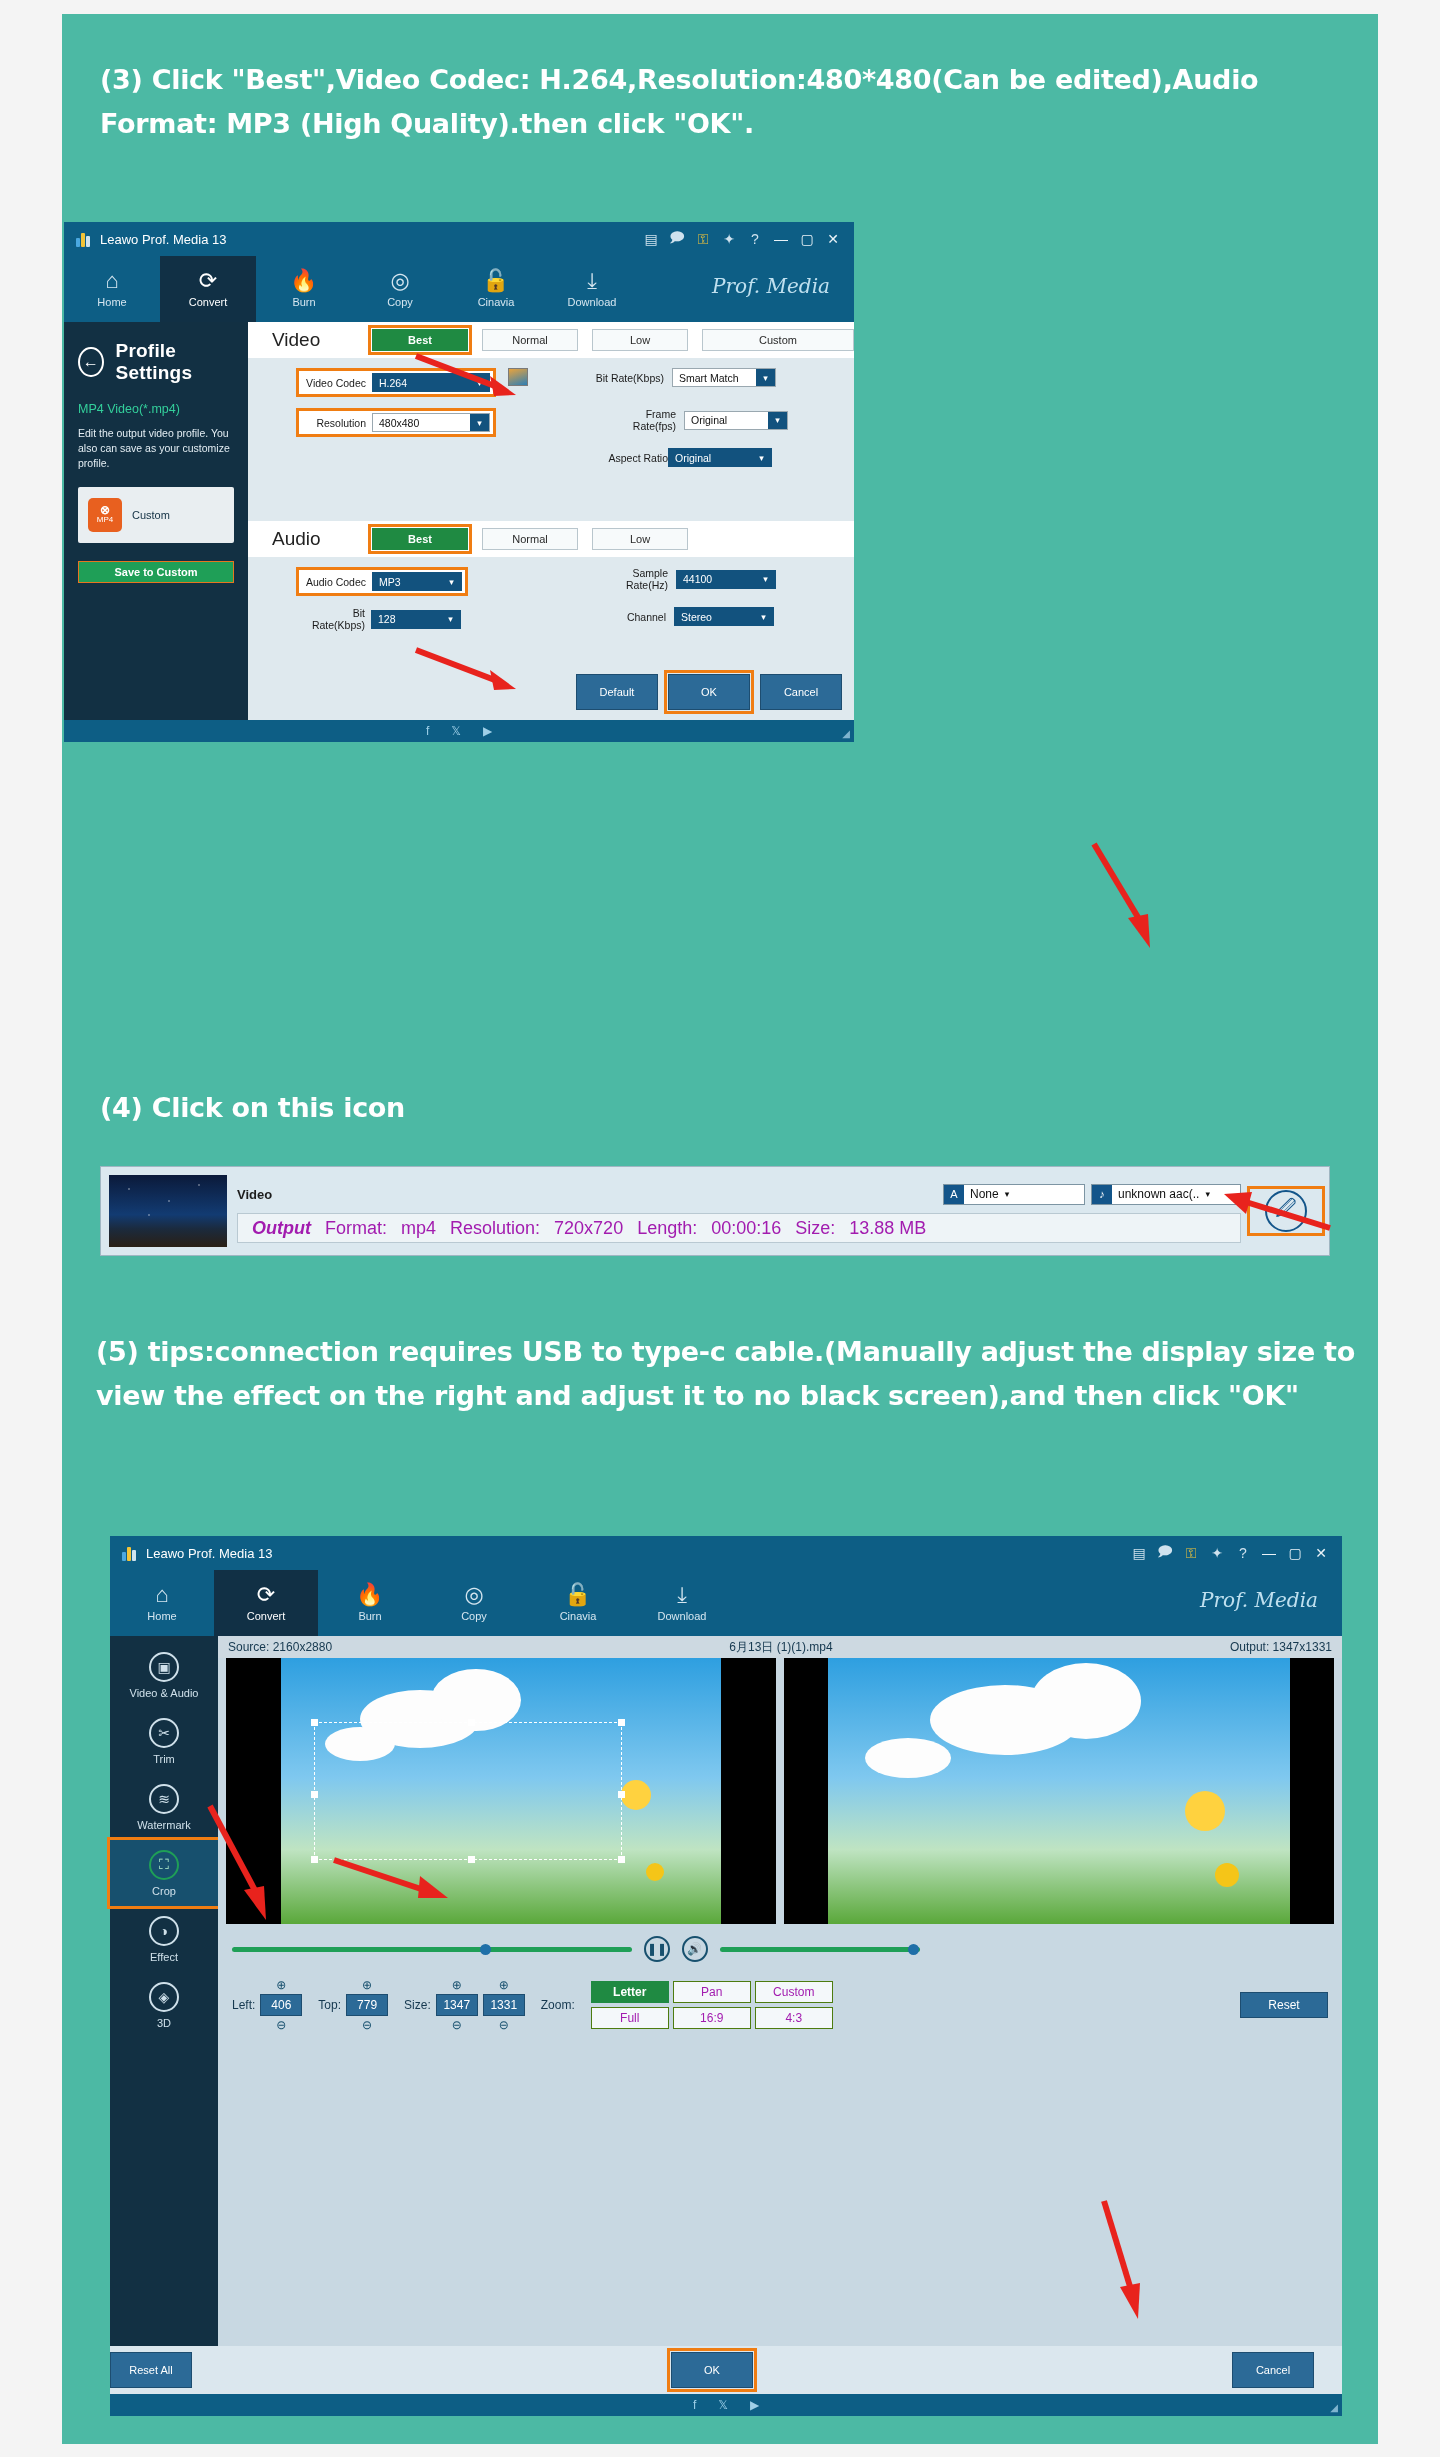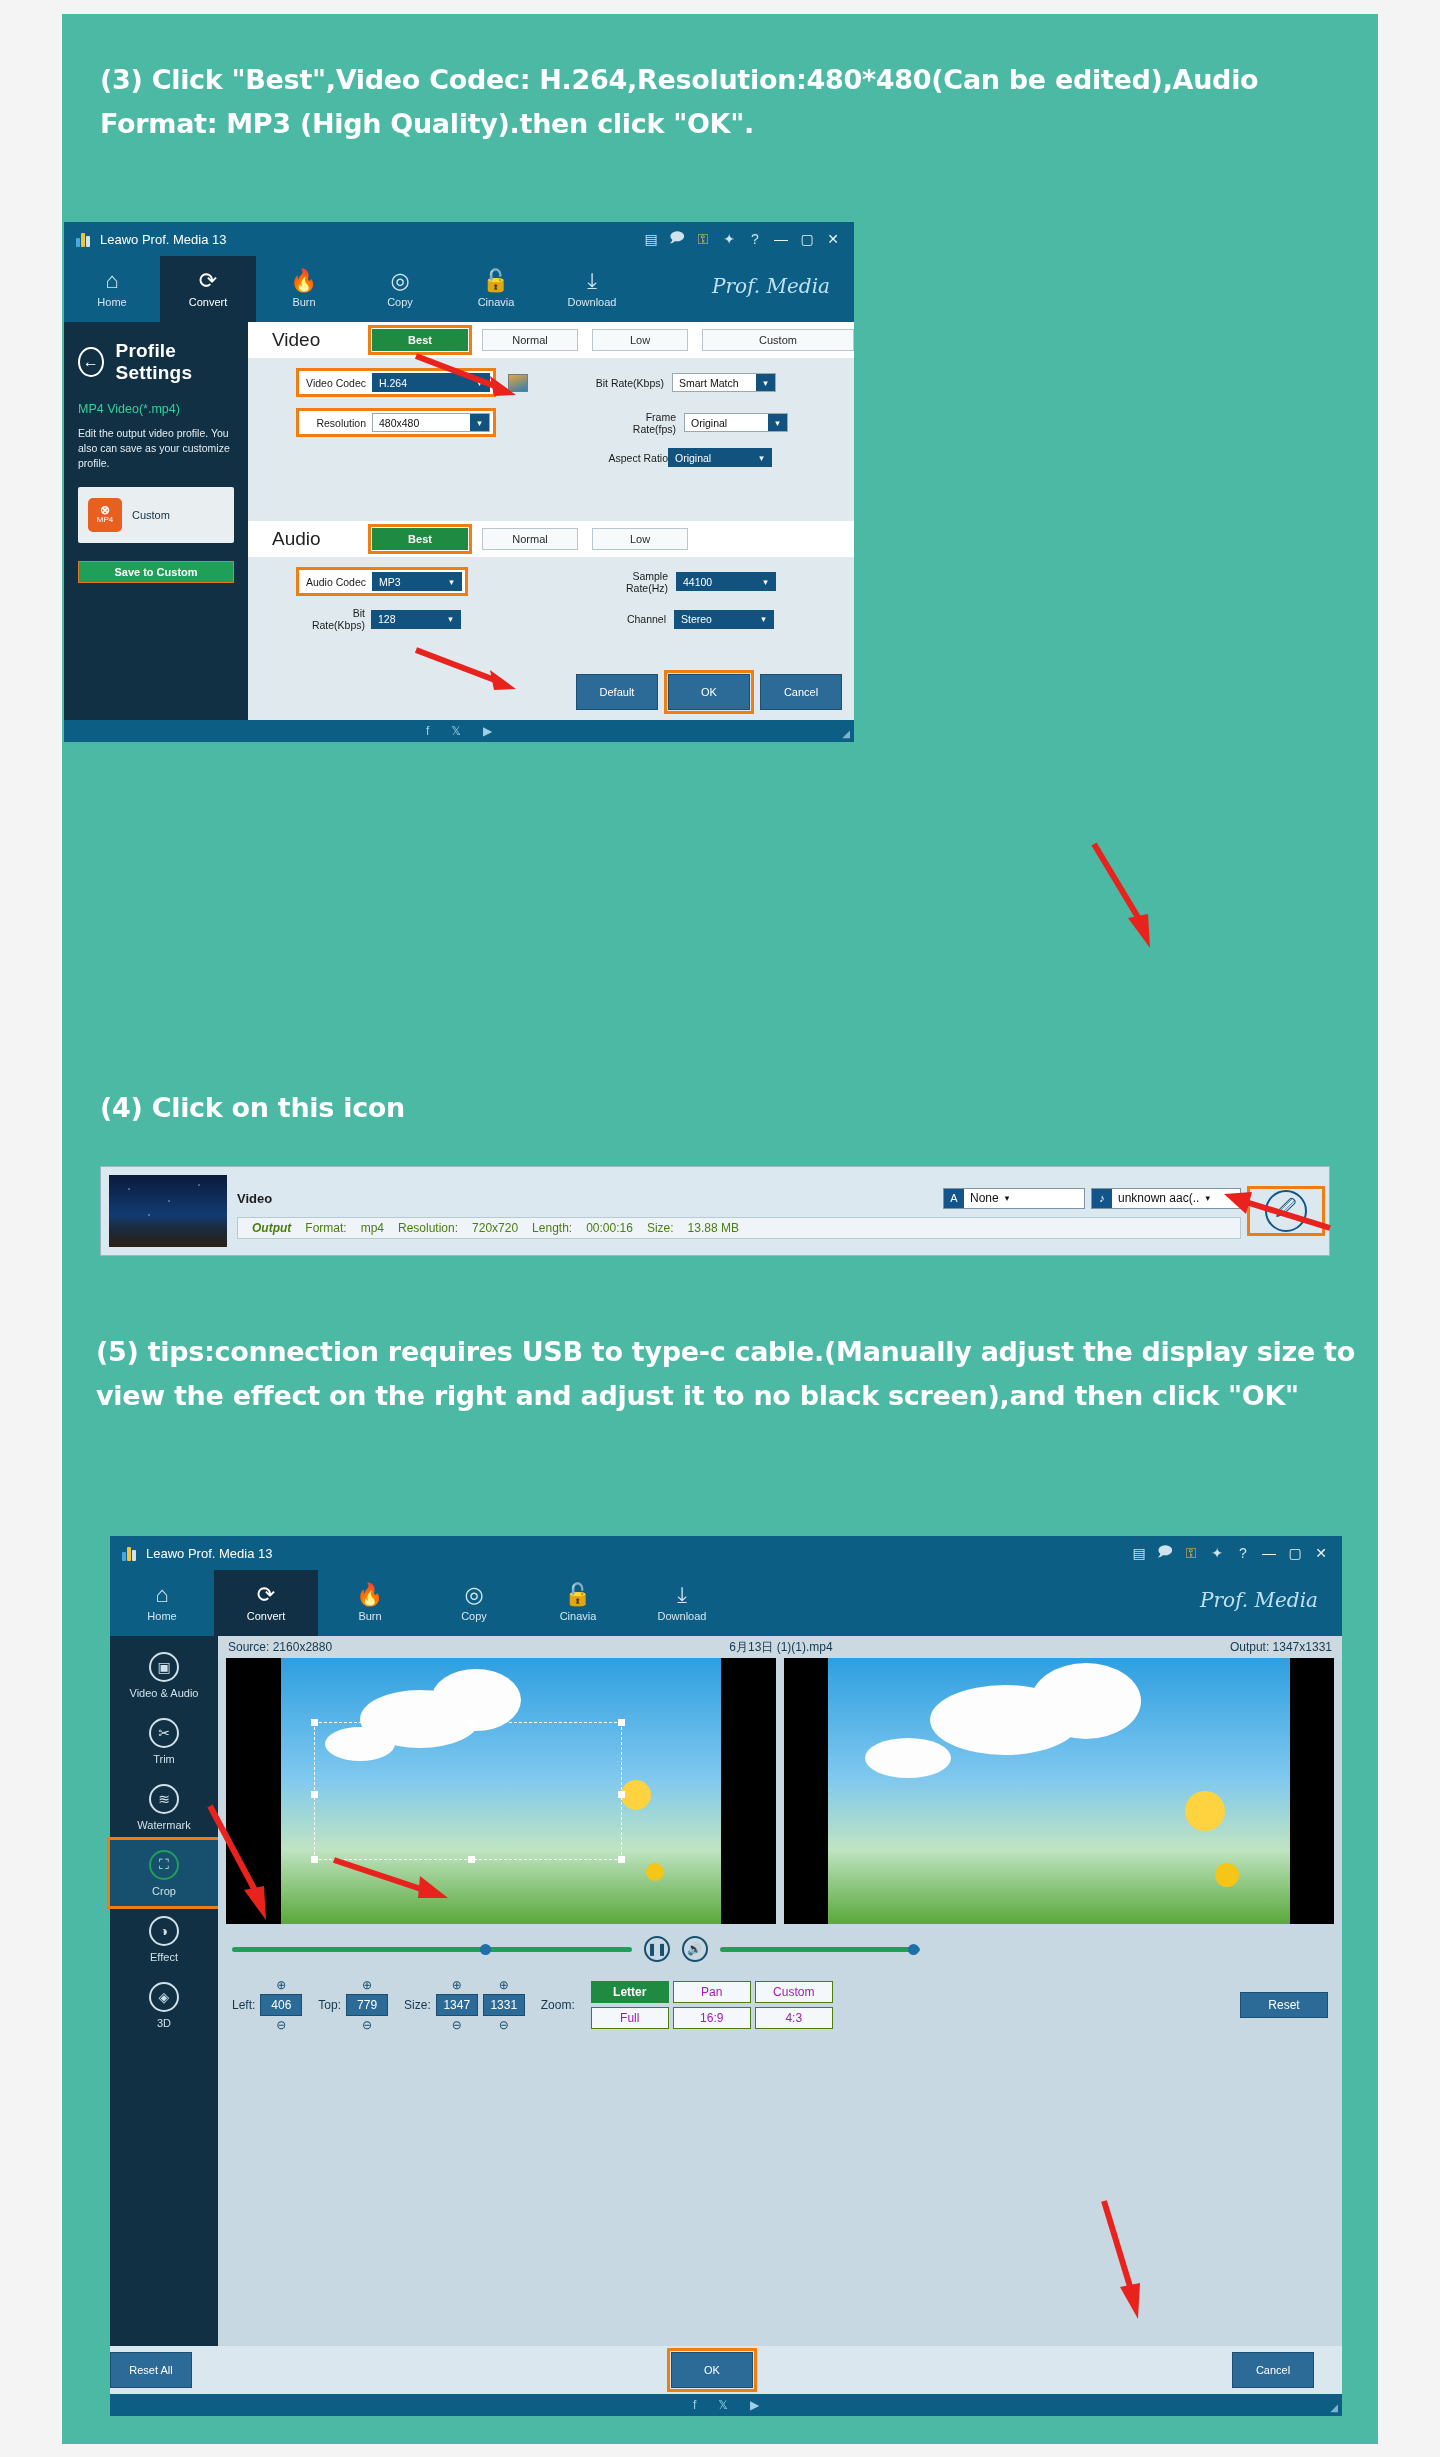--- a/index.html
+++ b/index.html
@@ -91,21 +91,21 @@
   .sec-title { font-size:19px; color:#222; width:86px;}
   .qbtn {
     width:96px; height:22px; border:1px solid #b9c6cd; background:#f7fafb;
     font-size:11px; display:flex; align-items:center; justify-content:center; color:#2a2a2a;
   }
   .qbtn.best { background:#1f8a42; color:#fff; font-weight:bold; border:none;}
   .qbtn.wide { width:152px; }
   .hl-orange { outline:3px solid #f07d12; outline-offset:1px; }
 
   .fieldgrid { position:relative; padding:10px 0 0 24px;}
-  .frow { display:flex; align-items:center; margin-bottom:11px;padding-left:24px; }
+  .frow { display:flex; align-items:flex-start; margin-bottom:11px;padding-left:24px; }
   .flabel { font-size:10.5px; color:#1b1b1b; text-align:right; }
   .sel {
     height:19px; border:1px solid #9aa8b0; display:flex; align-items:center;
     font-size:10.5px; position:relative; background:#fff; color:#111;
   }
   .sel .val { padding-left:6px; flex:1; white-space:nowrap; overflow:hidden;}
   .sel .arw {
     width:19px; height:100%; background:#12527e; color:#fff;
     display:flex; align-items:center; justify-content:center; font-size:9px;
   }
@@ -147,23 +147,23 @@
     height:21px; border:1px solid #7d95a3; background:#fff; display:flex;
     align-items:center; font-size:12px; color:#111;
   }
   .mini-sel .badge {
     width:20px; height:100%; background:#13558a; color:#fff;
     display:flex; align-items:center; justify-content:center; font-size:11px;
   }
   .mini-sel .val { padding:0 6px; white-space:nowrap; overflow:hidden;}
   .mini-sel .car { padding-right:5px; font-size:9px;}
   .strip-out {
-    margin-top:4px; height:22px; background:#eef4f7; border:1px solid #b9c9d2;
+    margin-top:4px; height:30px; background:#eef4f7; border:1px solid #b9c9d2;
     display:flex; align-items:center; gap:14px; padding-left:14px;
-    font-size:12px; color:#4d7c0f;
+    font-size:18px; color:#a21caf;
   }
   .strip-out i { font-style:italic; font-weight:bold;}
   .edit-ico-wrap { width:70px; display:flex; align-items:center; justify-content:center;}
   .edit-ico {
     width:42px; height:42px; border:2.5px solid #13558a; border-radius:50%;
     color:#13558a; display:flex; align-items:center; justify-content:center; font-size:20px;
   }
 
   
   #win2 { left:110px; top:1536px; width:1232px; height:880px; }

